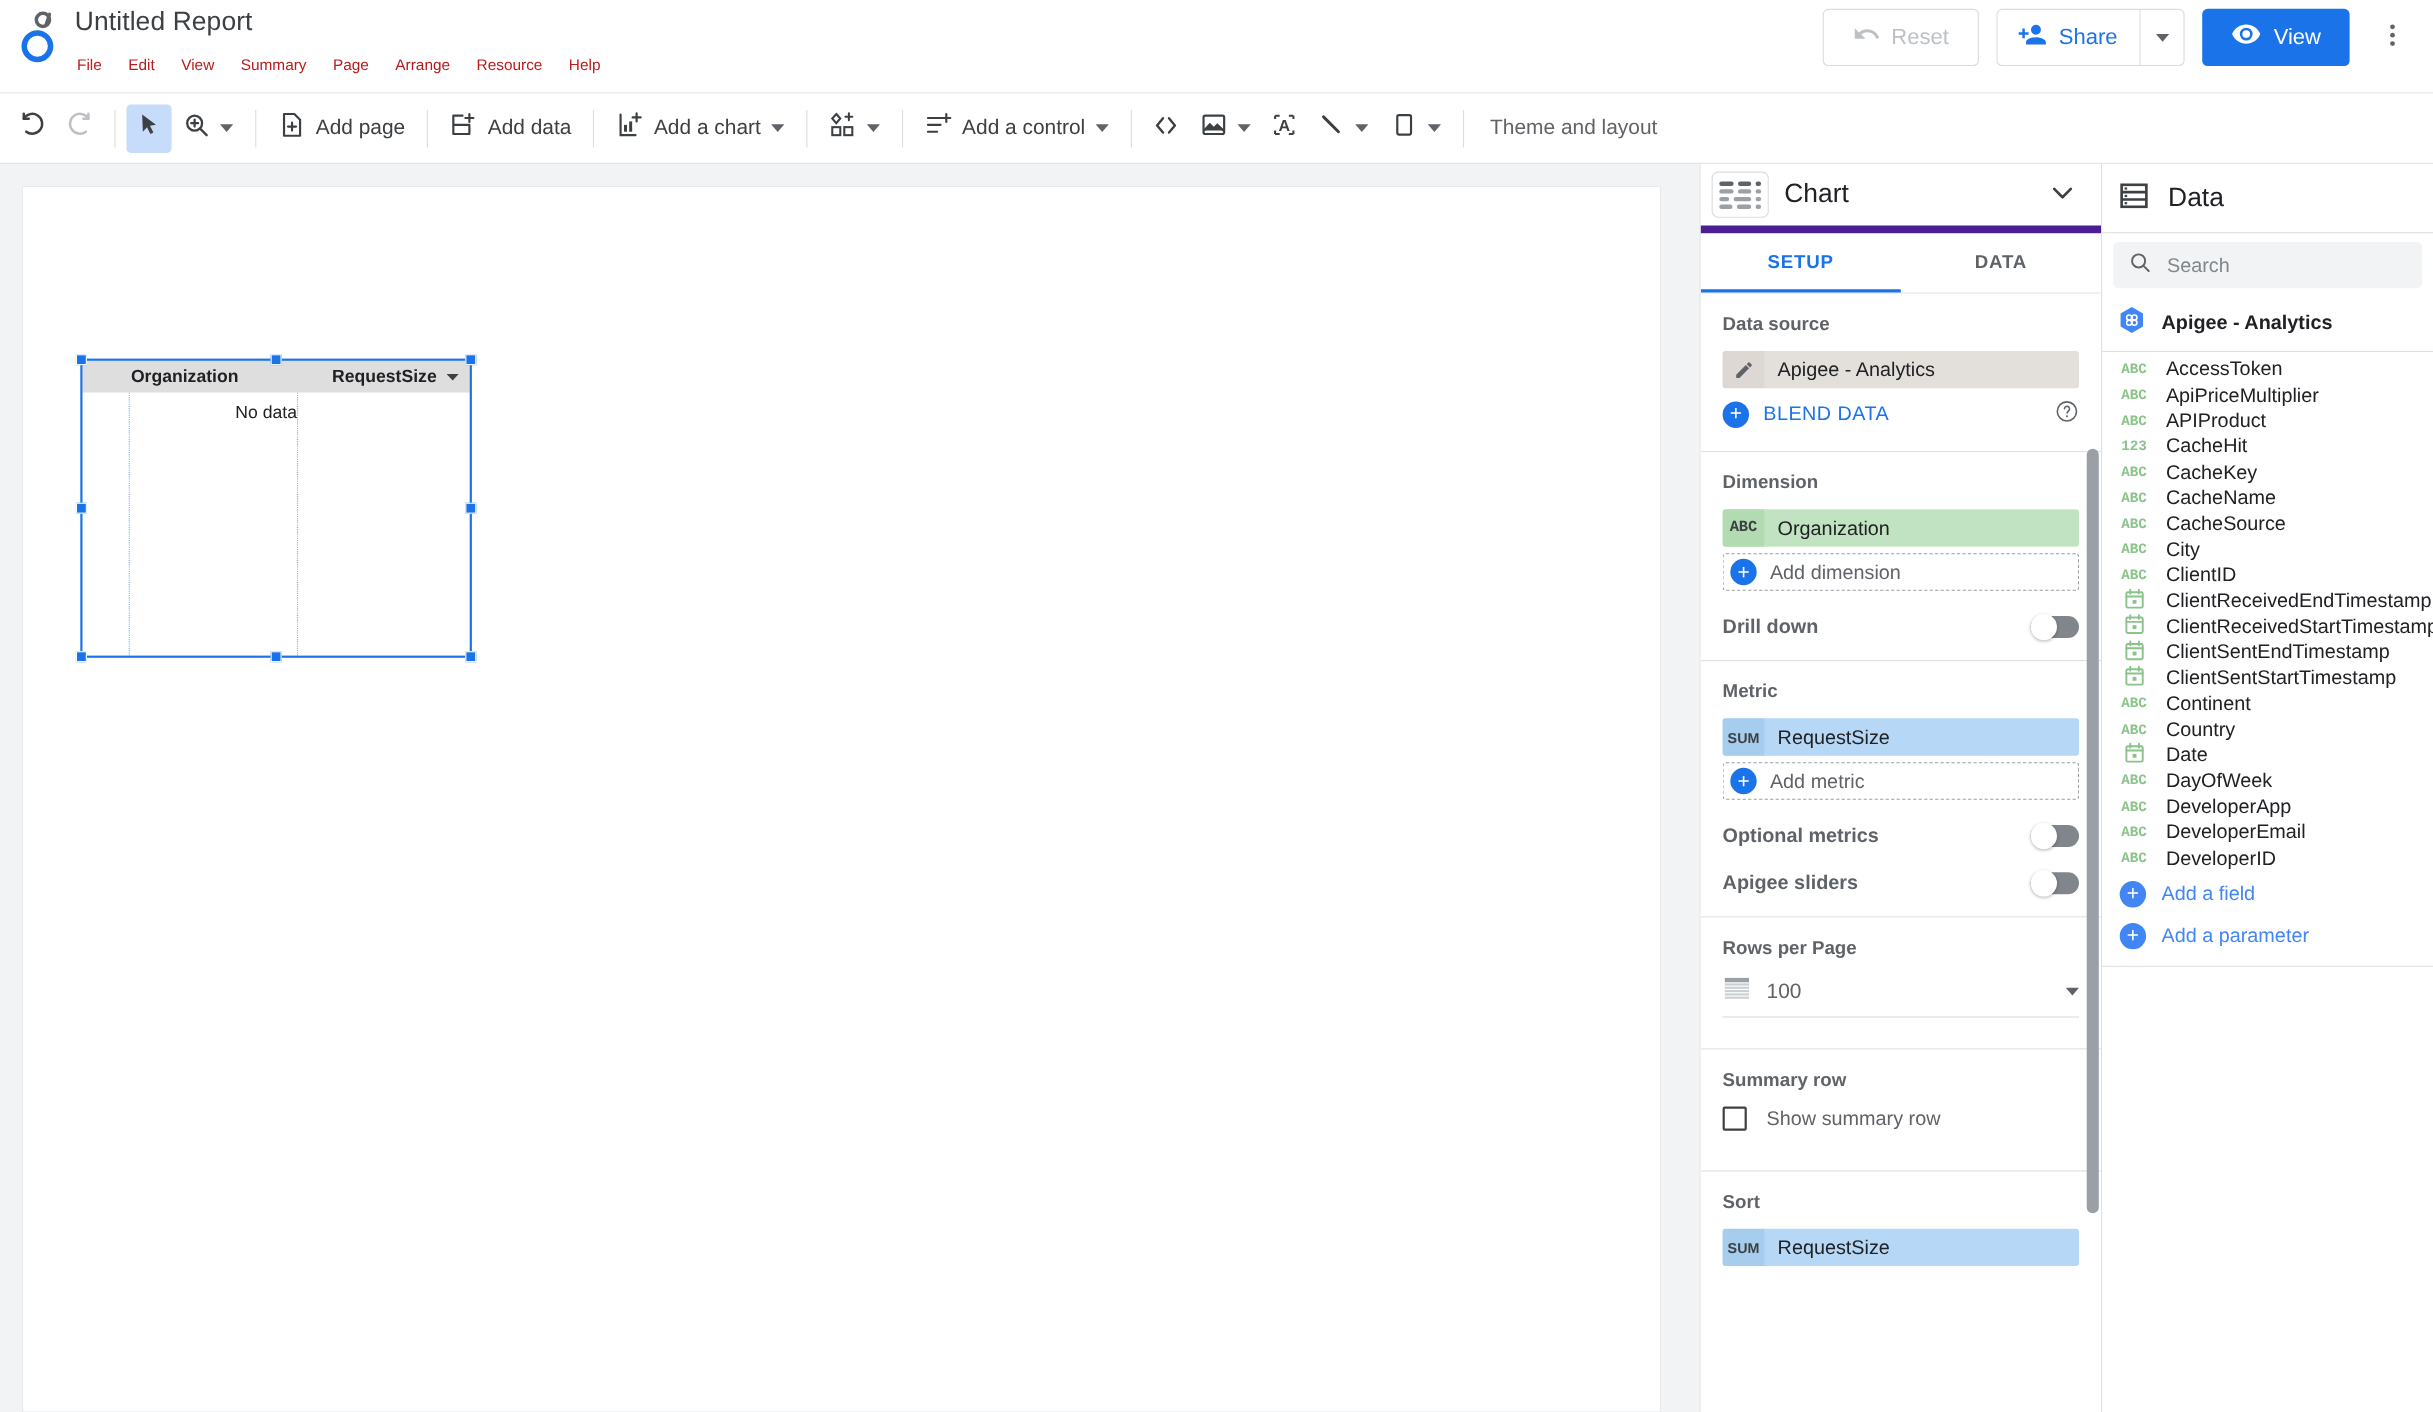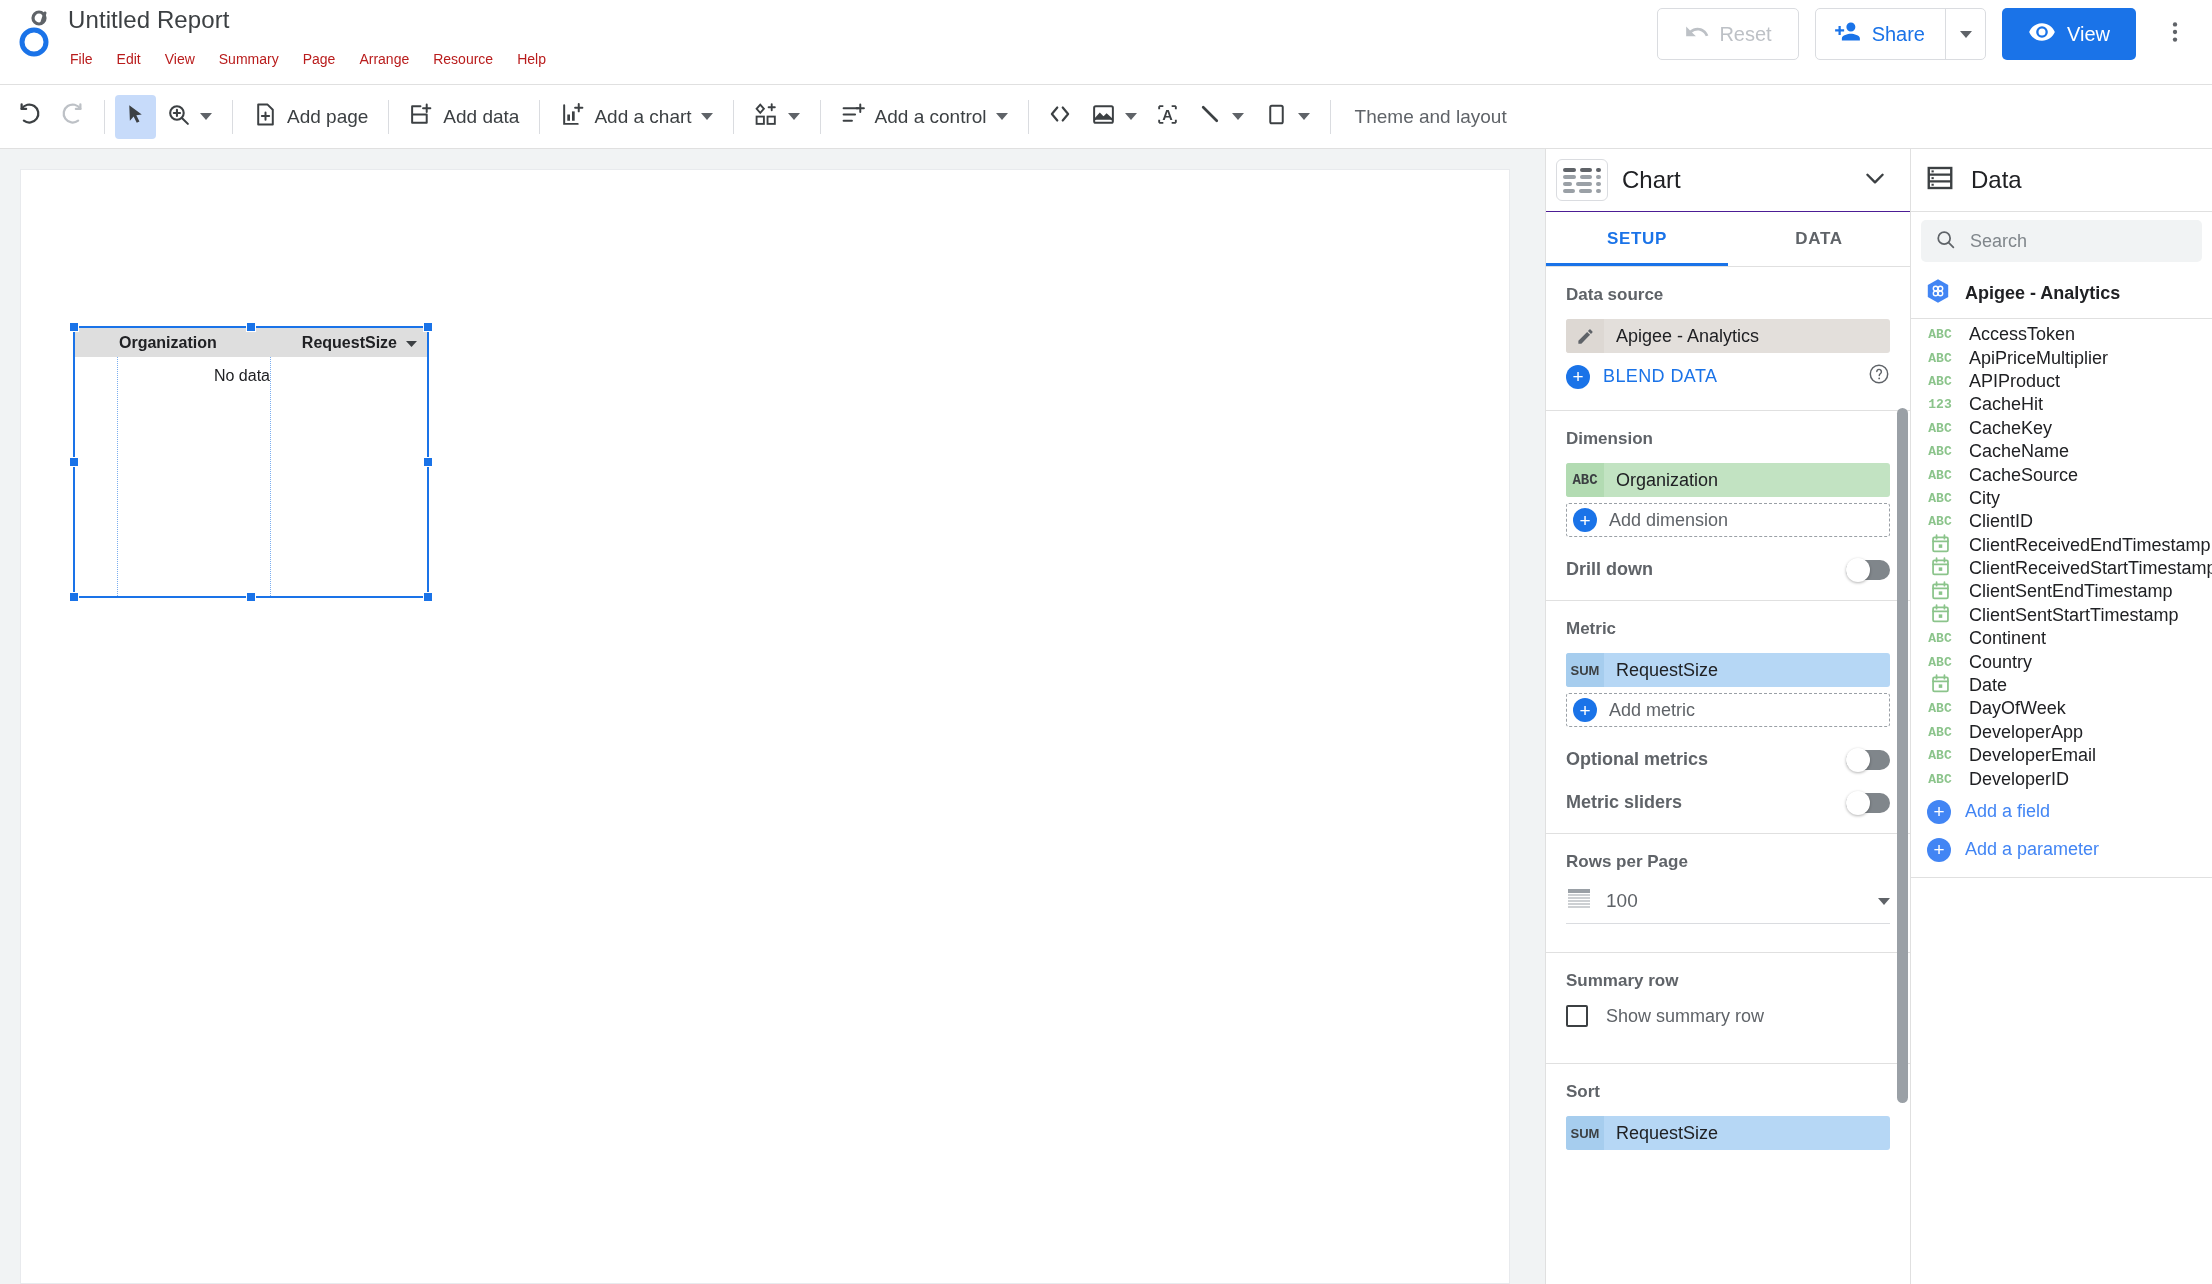--- a/index.html
+++ b/index.html
@@ -127,21 +127,21 @@
   .h-e { right: -6px; top: 50%; margin-top: -5px; } .h-sw { left: -6px; bottom: -6px; }
   .h-s { left: 50%; margin-left: -5px; bottom: -6px; } .h-se { right: -6px; bottom: -6px; }
 
   
   #setup-panel {
     position: absolute; left: 1545px; top: 149px; width: 365px; height: 1135px;
     background: #fff; border-left: 1px solid #e0e0e0; overflow: hidden;
   }
   #panel-header {
     height: 63px; display: flex; align-items: center; padding: 0 16px 0 10px;
-    border-bottom: 1px solid #4c1d95; gap: 14px;
+    border-bottom: 7px solid #4c1d95; gap: 14px;
   }
   #chart-type-icon {
     width: 52px; height: 42px; border: 1px solid #dadce0; border-radius: 6px;
     display: flex; flex-direction: column; justify-content: center; gap: 3px;
     padding: 5px 6px; cursor: pointer; background: #fff;
   }
   .cti-row { display: flex; gap: 4px; align-items: center; }
   .cti-c1 { height: 4px; border-radius: 2px; background: #9aa0a6; }
   #chart-panel-title { font-size: 24px; color: #202124; flex: 1; }
   #panel-collapse-icon { cursor: pointer; padding: 6px; }
@@ -620,21 +620,21 @@
         <span class="plus-circle">+</span>
         <span>Add metric</span>
       </div>
       <div class="toggle-row">
         <span class="toggle-label">Optional metrics</span>
         <span class="switch">
             <span class="knob"></span>
           </span>
       </div>
       <div class="toggle-row">
-        <span class="toggle-label">Metric sliders</span>
+        <span class="toggle-label">Apigee sliders</span>
         <span class="switch">
             <span class="knob"></span>
           </span>
       </div>
     </div>
 
     <div class="sec" style="padding-bottom:28px">
       <div class="sec-title">Rows per Page</div>
       <div class="select-row">
         <span>

